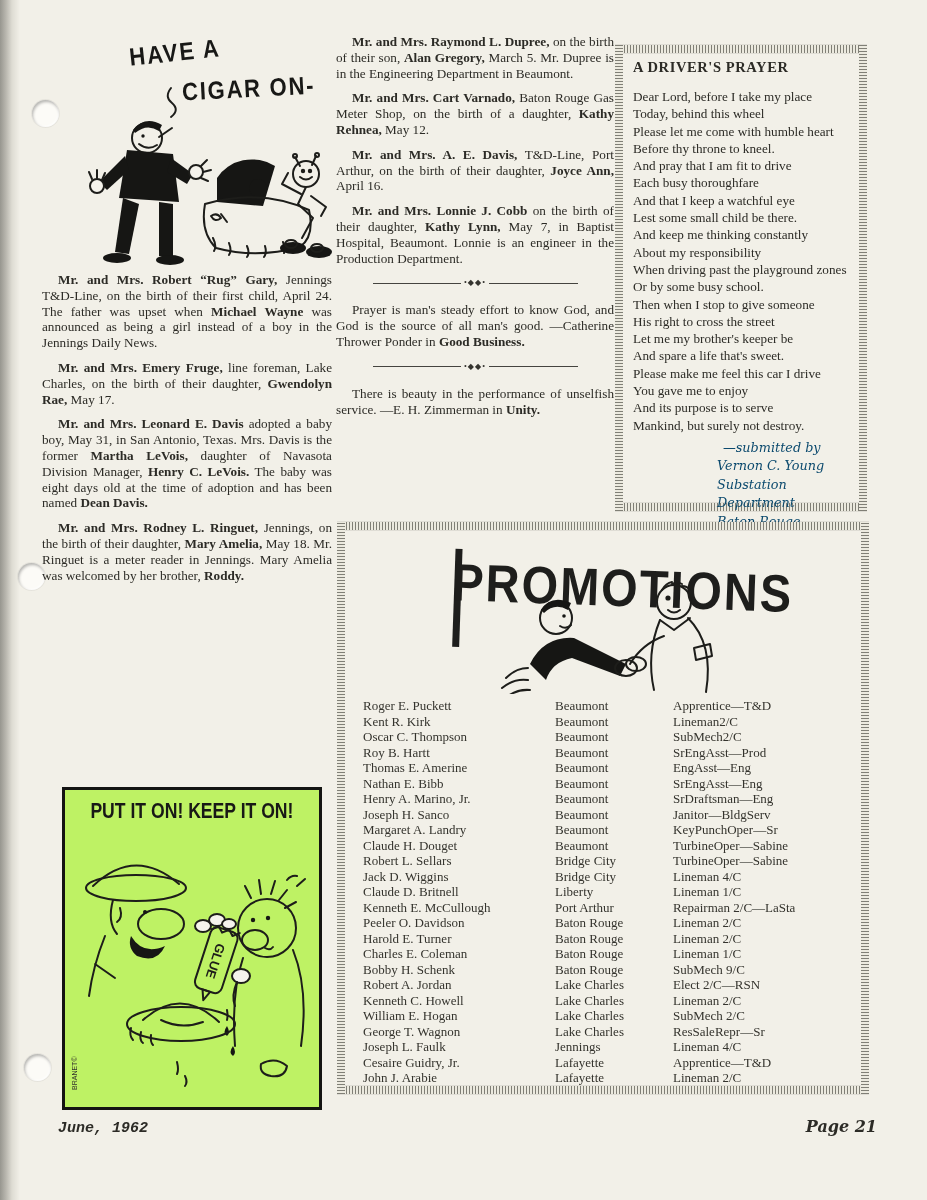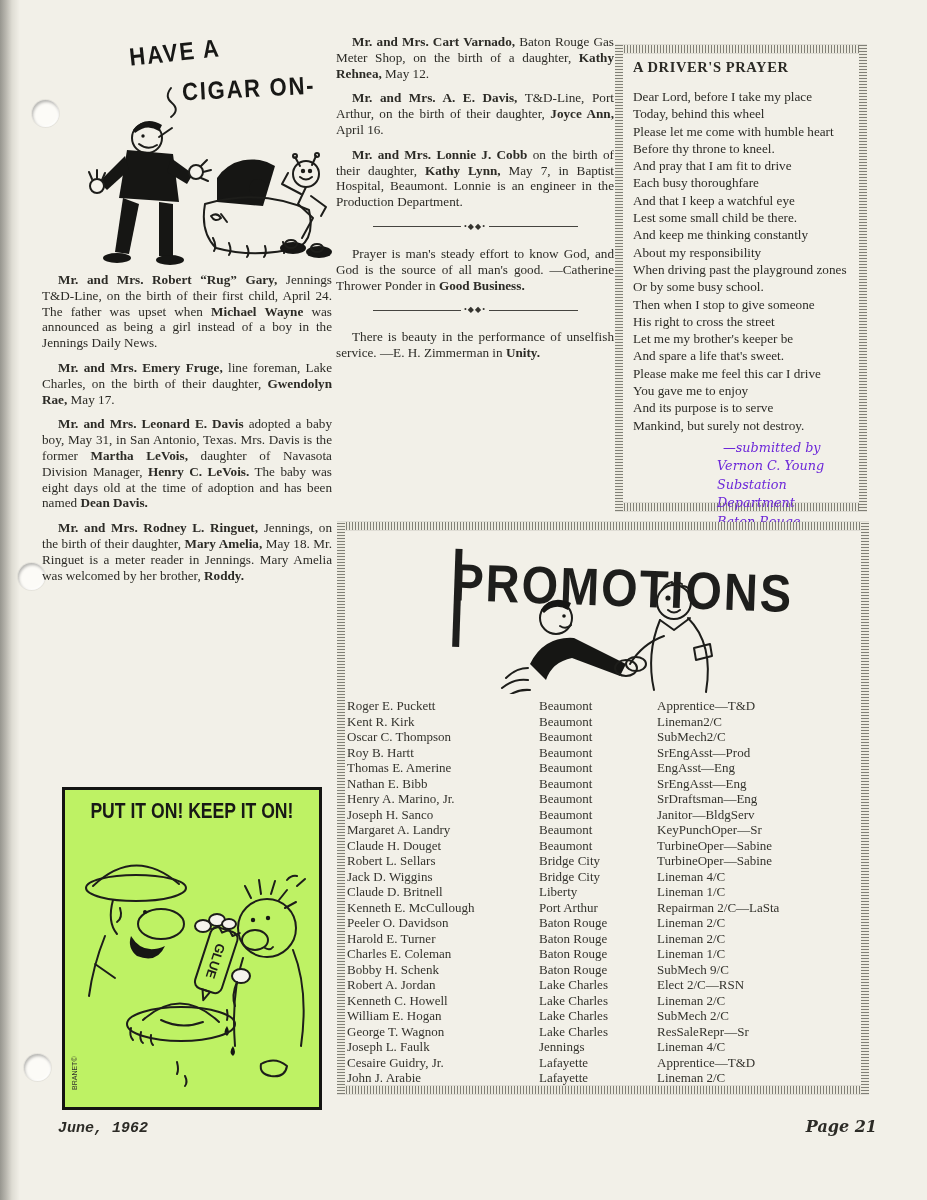--- a/index.html
+++ b/index.html
@@ -26,26 +26,26 @@
   
   .ribbon-box { position:absolute; background:#f2f0e8; }
   .hb, .vb { position:absolute; }
   .hb { height:8px; left:0; right:0; background:repeating-linear-gradient(90deg,#807f76 0 1px,#eceadf 1px 3px); box-shadow:0 1px 0 rgba(0,0,0,.08), 0 -1px 0 rgba(0,0,0,.08); }
   .vb { width:8px; top:0; bottom:0; background:repeating-linear-gradient(0deg,#807f76 0 1px,#eceadf 1px 3px); }
   .hb.top{top:0} .hb.bot{bottom:0} .vb.lft{left:0} .vb.rgt{right:0}
   
   .prayer-inner { position:absolute; left:10px; right:10px; top:10px; bottom:10px; padding:4px 6px 0 8px; }
   .prayer-title { text-align:left; font-weight:bold; font-size:14.5px; letter-spacing:.6px; margin-bottom:12px; }
   .prayer-line { padding-left:15px; text-indent:-15px; text-align:justify; font-size:13.2px; line-height:17.3px; }
-  .prayer-attr { margin:5px 0 0 84px; font-family:"DejaVu Serif", serif; font-style:italic; font-size:12.8px; line-height:18.5px; color:#6d28d9; }
+  .prayer-attr { margin:5px 0 0 84px; font-family:"DejaVu Serif", serif; font-style:italic; font-size:12.8px; line-height:18.5px; color:#0c4a6e; }
   .prayer-attr .line:first-child { margin-left:6px; }
   
   .promo-inner { position:absolute; left:8px; right:8px; top:8px; bottom:8px; }
   .promo-header { text-align:center; margin-top:6px; height:160px; }
-  .promo-table { margin-left:2px; margin-top:2px; }
+  .promo-table { margin-left:18px; margin-top:2px; }
   .promo-row { display:grid; grid-template-columns:192px 118px auto; }
   .promo-cell { font-size:13px; line-height:15.5px; white-space:nowrap; color:#34332d; }
   
   .caption { font-family:"Liberation Sans", sans-serif; font-weight:700; color:#181816; white-space:nowrap; }
   .cigar-wrap { position:absolute; left:55px; top:26px; width:278px; height:248px; }
   .cigar-cap1 { position:absolute; left:68px; top:12px; font-size:25px; transform:rotate(-6deg) scaleX(.88); letter-spacing:2px; }
   .cigar-cap2 { position:absolute; left:118px; top:48px; font-size:25px; transform:rotate(-3deg) scaleX(.88); letter-spacing:2px; }
   .glue-box {
     position:absolute; left:62px; top:787px; width:260px; height:323px;
     border:3px solid #141412; background:#bef264; box-sizing:border-box;
@@ -177,20 +177,21 @@
         <ellipse cx="176" cy="152" rx="9" ry="7" fill="#f5f3ec"></ellipse>
         <path d="M172,158 q-6,14 -2,24"></path>
       </g>
       <path class="ln" d="M196,240 q14,-8 26,2 q-2,12 -16,10 q-12,-2 -10,-12" fill="#f5f3ec"></path>
       <text transform="rotate(-90 12 266)" x="12" y="266" font-family="Liberation Sans, sans-serif" font-size="7" fill="#33322c">BRANET©</text>
     </svg>
   </div>
 
   <div class="col" style="left:336px; top:34px; width:278px;">
     <div>
+        <p class="news"><b>Mr. and Mrs. Raymond L. Dupree,</b> on the birth of their son, <b>Alan Gregory,</b> March 5. Mr. Dupree is in the Engineering Department in Beaumont.</p>
         <p class="news"><b>Mr. and Mrs. Cart Varnado,</b> Baton Rouge Gas Meter Shop, on the birth of a daughter, <b>Kathy Rehnea,</b> May 12.</p>
         <p class="news"><b>Mr. and Mrs. A. E. Davis,</b> T&amp;D-Line, Port Arthur, on the birth of their daughter, <b>Joyce Ann,</b> April 16.</p>
         <p class="news"><b>Mr. and Mrs. Lonnie J. Cobb</b> on the birth of their daughter, <b>Kathy Lynn,</b> May 7, in Baptist Hospital, Beaumont. Lonnie is an engineer in the Production Department.</p>
       </div>
     <div class="divider">
         <span class="l"></span>
         <span class="orn">•◆◆•</span>
         <span class="l"></span>
       </div>
     <div>

